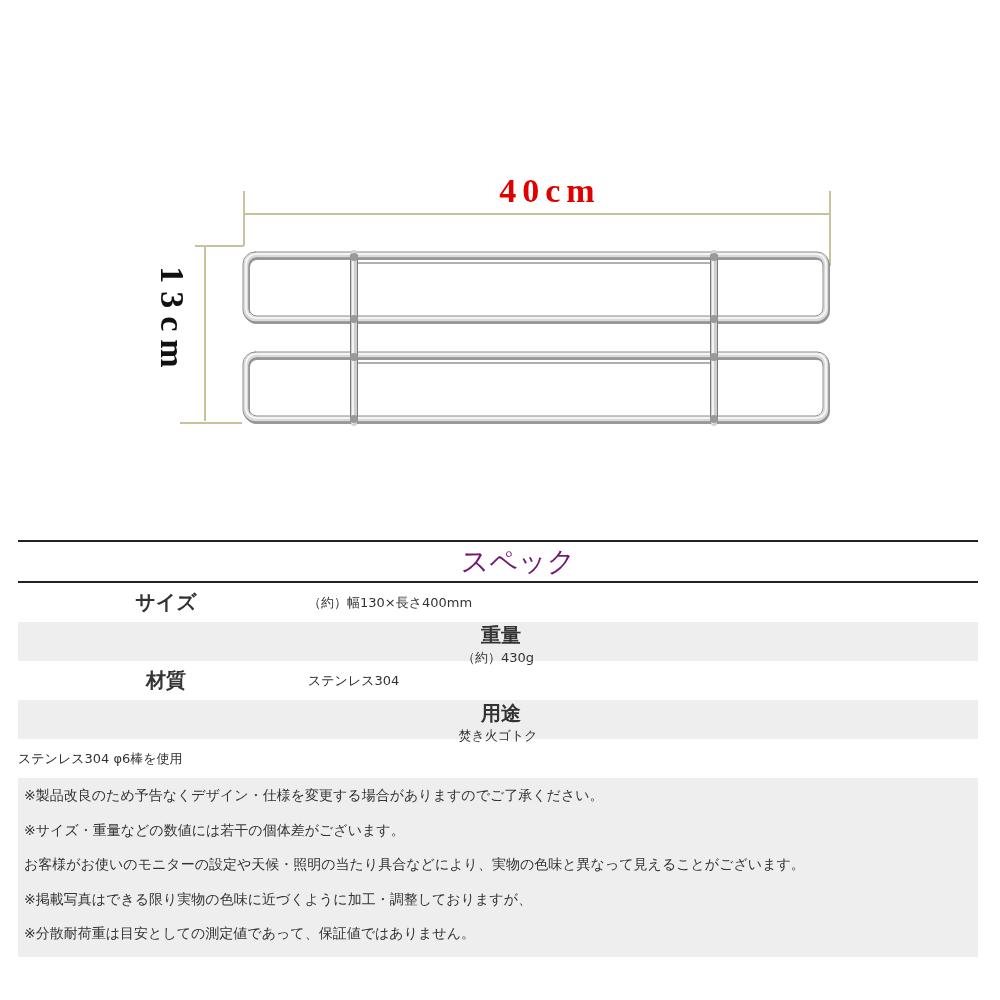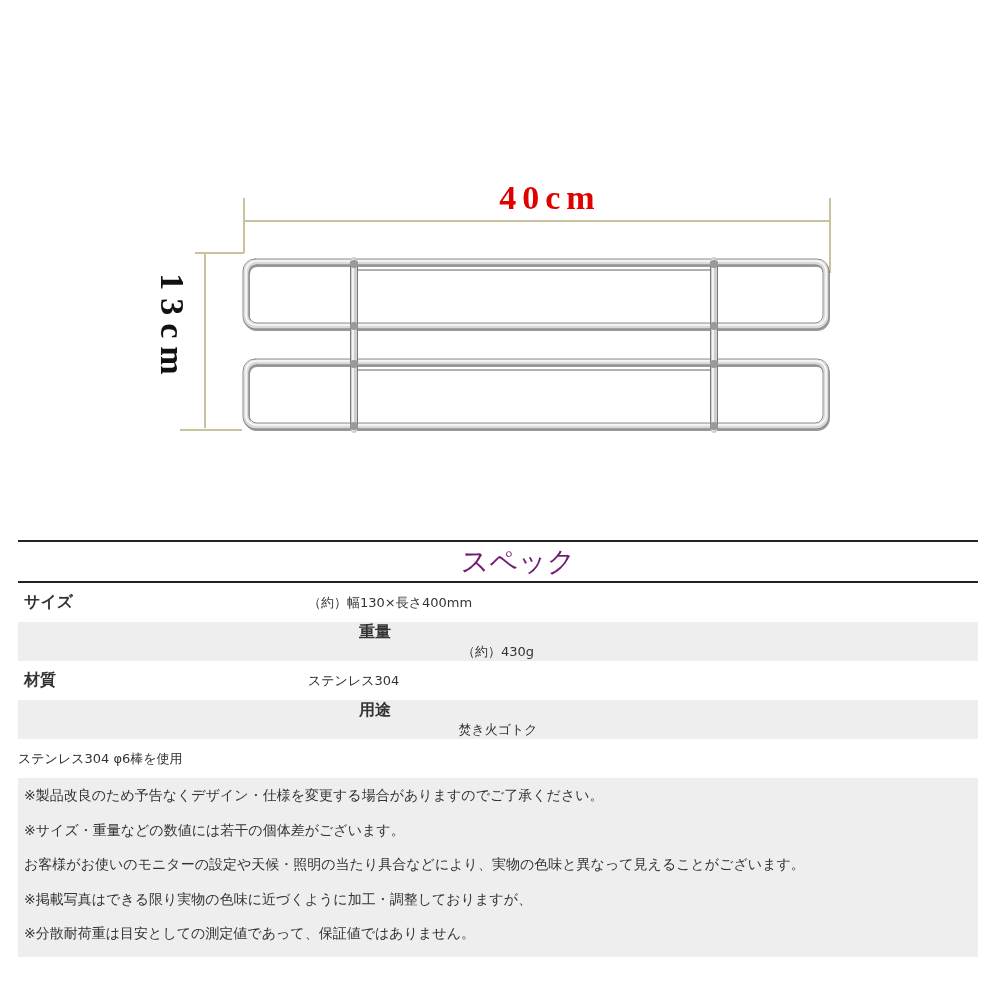--- a/index.html
+++ b/index.html
@@ -1,20 +1,20 @@
 <!DOCTYPE html>
 <html><head>
   <meta charset="utf-8">
   <style>
     * { margin: 0; padding: 0; box-sizing: border-box; }
     html, body { width: 1000px; height: 1000px; background: #ffffff; overflow: hidden; }
     body { position: relative; font-family: "DejaVu Sans", "Liberation Sans", sans-serif; color: #333333; }
 
     
-    .diagram { position: absolute; left: 0; top: 8px; width: 880px; height: 520px; }
+    .diagram { position: absolute; left: 0; top: 1px; width: 880px; height: 520px; }
     .diagram svg { position: absolute; left: 0; top: 0; }
     .dim-width-label {
       position: absolute; left: 480px; top: 170px; width: 140px; text-align: center;
       font-family: "Liberation Serif", "DejaVu Serif", serif; font-weight: bold;
       font-size: 34px; letter-spacing: 6px; line-height: 40px;
     }
     .dim-height-label {
       position: absolute; left: 92px; top: 302px; width: 160px; height: 36px;
       text-align: center; transform: rotate(90deg);
       font-family: "Liberation Serif", "DejaVu Serif", serif; font-weight: bold;
@@ -24,21 +24,21 @@
     
     .spec { position: absolute; left: 18px; top: 540px; width: 960px; }
     .spec-title-bar {
       height: 43px; border-top: 2px solid #222222; border-bottom: 2px solid #222222;
       display: flex; align-items: center; justify-content: center;
     }
     .spec-title { font-size: 28px; color: #701a75; line-height: 39px; margin-left: 40px; }
     .spec-row { display: flex; align-items: center; height: 39px; }
     .spec-row.alt { background: #eeeeee; flex-direction: column; }
     .spec-row:last-child { height: 37px; }
-    .spec-key { width: 290px; padding-left: 6px; font-size: 16px; font-weight: bold; color: #333333; }
+    .spec-key { width: 290px; padding-left: 6px; font-size: 20px; font-weight: bold; color: #333333; text-align: center; }
     .spec-val { flex: 1; font-size: 13px; color: #333333; }
 
     .notes { background: #eeeeee; padding-bottom: 6px; }
     .note { font-size: 14px; line-height: 34.5px; height: 34.5px; padding-left: 6px; color: #333333; white-space: nowrap; }
   </style>
 </head>
 <body>
 
 <div class="diagram">
   <svg width="1000" height="520" viewBox="0 0 1000 520">

